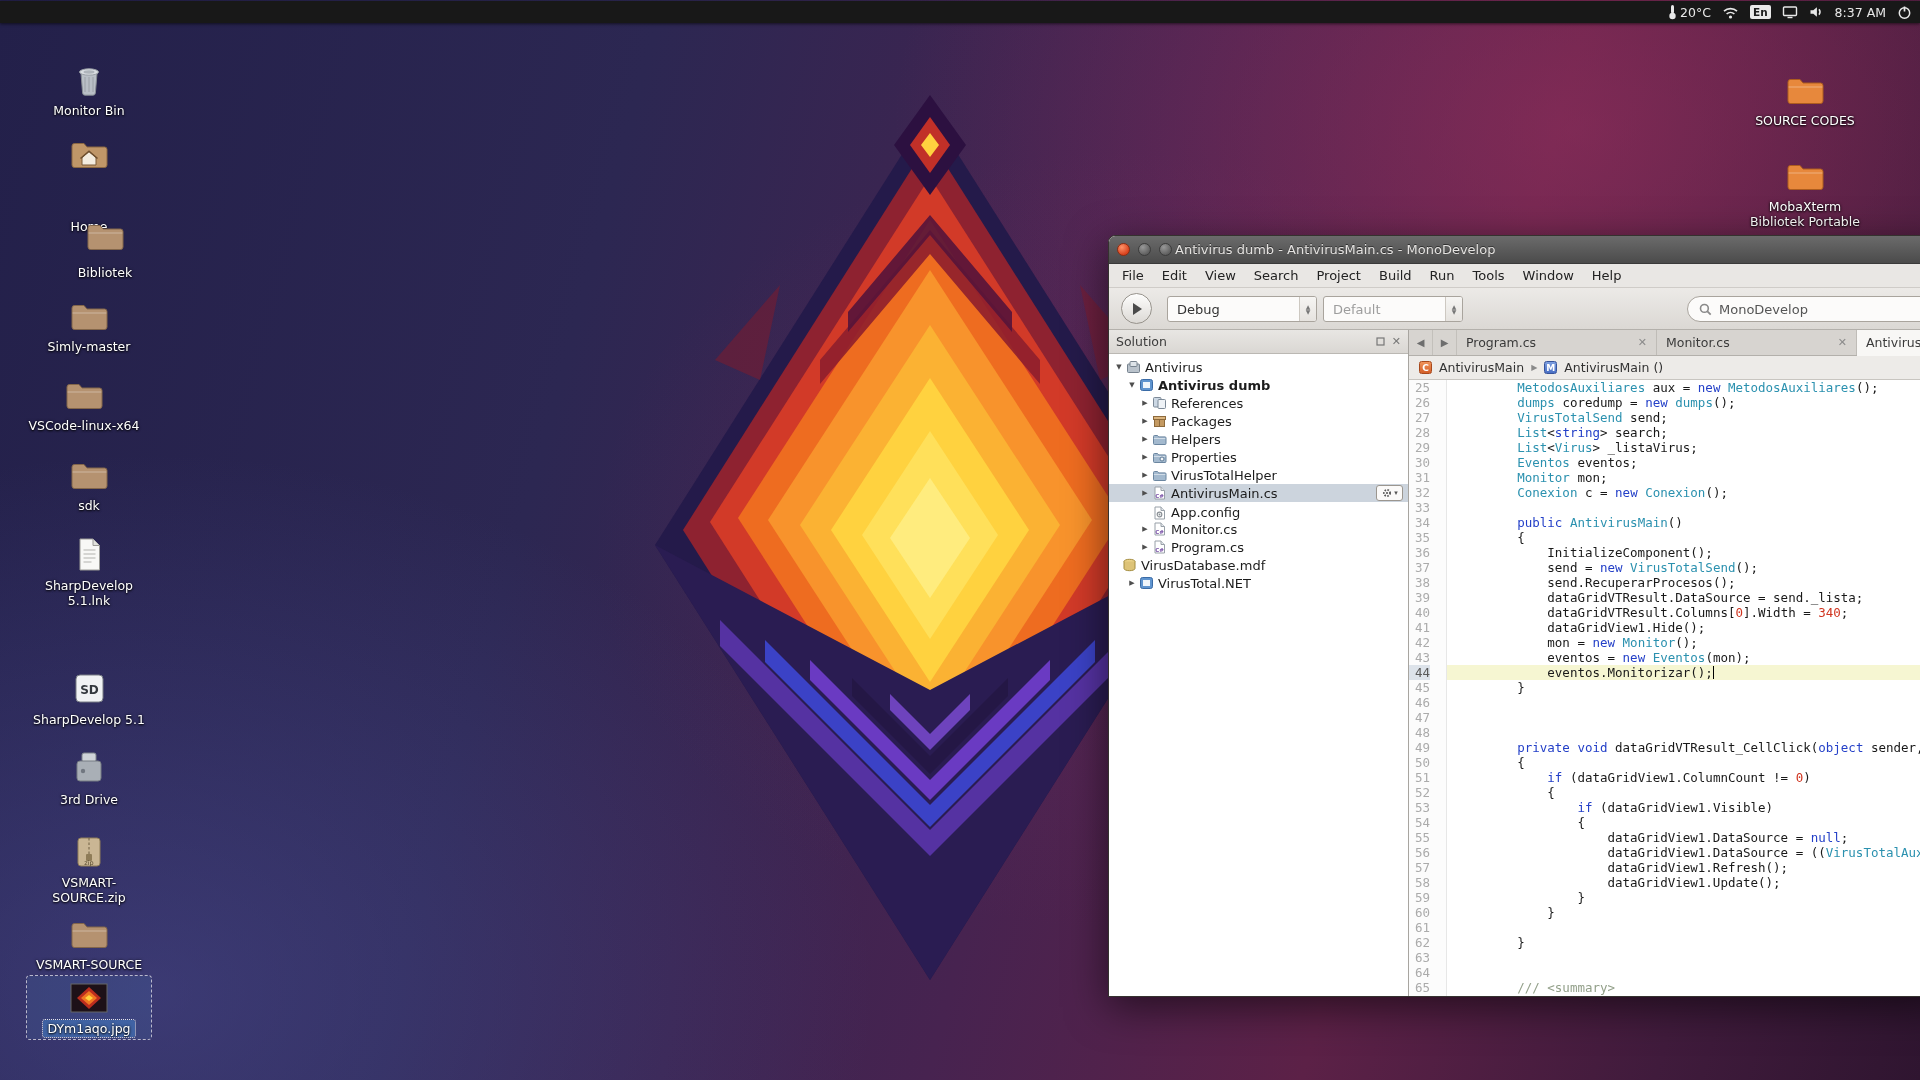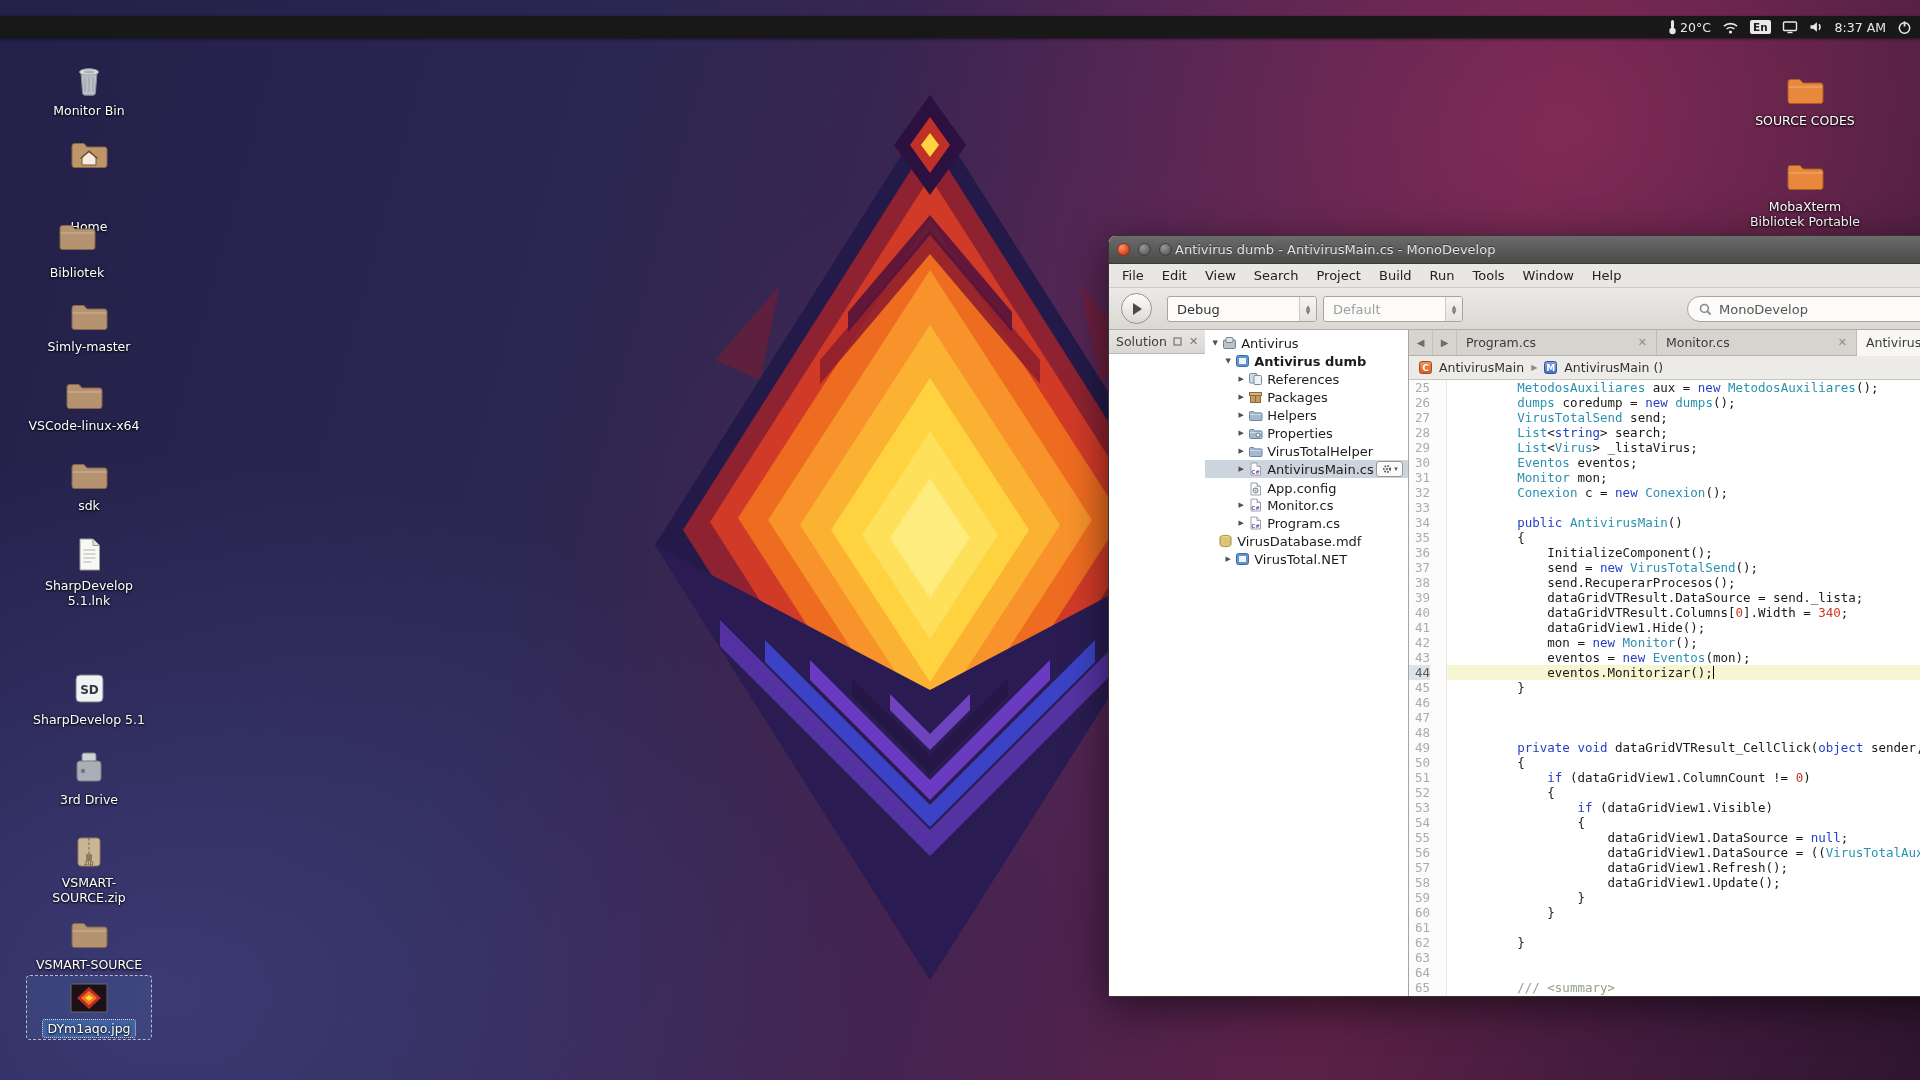--- a/index.html
+++ b/index.html
@@ -8,21 +8,21 @@
 
   .desktop{position:absolute;inset:0;overflow:hidden;
     background:
       radial-gradient(1100px 800px at 82% 12%, rgba(163,52,100,.50), rgba(163,52,100,0) 62%),
       radial-gradient(1200px 900px at 8% 92%, rgba(82,84,160,.45), rgba(82,84,160,0) 60%),
       radial-gradient(800px 600px at 58% 50%, rgba(120,45,95,.30), rgba(120,45,95,0) 65%),
       linear-gradient(105deg,#23204a 0%,#2c2752 30%,#472350 55%,#5c2147 72%,#401b3c 88%,#2f1530 100%);}
   .wallpaper-art{position:absolute;left:480px;top:30px;width:900px;height:960px;pointer-events:none}
 
   
-  .panel{position:absolute;top:16px;left:0;right:0;height:22px;background:#181818;color:#e8e8e8;z-index:60;
+  .panel{position:absolute;top:1px;left:0;right:0;height:22px;background:#181818;color:#e8e8e8;z-index:60;
     display:flex;justify-content:flex-end;align-items:center;font-size:12.5px;box-shadow:0 1px 3px rgba(0,0,0,.6)}
   .panel-right{display:flex;align-items:center;gap:11px;padding-right:8px}
   .p-item{display:flex;align-items:center;gap:3px}
   .kbd-box{background:#e9e9e9;color:#1c1c1c;border-radius:2px;font-size:10.5px;padding:0 3px;font-weight:bold;line-height:14px}
   .pic{display:block}
 
   
   .desk-icon{position:absolute;width:124px;display:flex;flex-direction:column;align-items:center;gap:2px;color:#fff;padding:2px;border-radius:3px}
   .desk-icon .ic{width:42px;height:40px;flex:none}
   .desk-icon .lbl{font-size:12.5px;text-align:center;line-height:1.2;text-shadow:0 1px 2px rgba(0,0,0,.95),0 0 3px rgba(0,0,0,.7);padding:1px 4px;border-radius:2px;max-width:132px;word-wrap:break-word}
@@ -40,21 +40,21 @@
   .tb-title{position:absolute;left:66px;font-size:13px;color:#e4e2e0;text-shadow:0 -1px 0 rgba(0,0,0,.5);white-space:nowrap}
   .menubar{height:24px;background:#e9e7e4;display:flex;align-items:center;padding-left:4px;border-bottom:1px solid #cfccc8}
   .menu-item{font-size:13px;color:#222;padding:0 9px;line-height:24px;white-space:nowrap}
   .toolbar{height:42px;background:linear-gradient(#eceae7,#dbd8d4);border-bottom:1px solid #b3b0ab;position:relative}
   .run-btn{position:absolute;left:12px;top:5px;width:31px;height:31px;border-radius:50%;background:linear-gradient(#fdfdfc,#dcd9d5);border:1px solid #97938c;display:flex;align-items:center;justify-content:center;box-shadow:0 1px 1px rgba(255,255,255,.7) inset}
   .combo{position:absolute;top:8px;height:26px;background:#fcfbfa;border:1px solid #a9a49d;border-radius:3px;display:flex;align-items:center;font-size:13px;padding-left:9px;overflow:hidden}
   .combo .spin{margin-left:auto;border-left:1px solid #cdc8c1;height:100%;width:17px;display:flex;flex-direction:column;align-items:center;justify-content:center;font-size:6px;color:#777;line-height:5px;background:linear-gradient(#f6f5f3,#e6e3df)}
   .searchbox{position:absolute;left:578px;top:8px;width:280px;height:26px;background:#fcfbfa;border:1px solid #a9a49d;border-radius:13px;display:flex;align-items:center;gap:7px;padding:0 11px;font-size:13px;color:#555}
 
   .main{position:absolute;top:94px;left:0;right:0;bottom:0;display:flex}
-  .solution-pad{width:300px;background:#fff;border-right:1px solid #a8a5a0;display:flex;flex:none}
+  .solution-pad{width:300px;background:#fff;border-right:1px solid #a8a5a0;display:flex;flex-direction:column;flex:none}
   .pad-header{height:24px;background:linear-gradient(#e8e6e3,#dad7d3);border-bottom:1px solid #bbb8b3;display:flex;align-items:center;padding:0 7px;font-size:12.5px;color:#3c3c3c;gap:6px}
   .pad-header .ph-sp{margin-left:auto;display:flex;align-items:center;gap:7px;color:#777;font-size:11px}
   .tree{flex:1;padding-top:4px;font-size:13px;color:#1c1c1c;overflow:hidden}
   .tree-row{height:18px;display:flex;align-items:center;position:relative;white-space:nowrap}
   .tree-row.selected{background:#ccd4dd}
   .exp{width:12px;font-size:7px;color:#4e4e4e;text-align:center;flex:none}
   .ticon{width:15px;height:14px;flex:none;margin:0 4px 0 1px}
   .tlabel.b{font-weight:bold}
   .row-gear{position:absolute;right:5px;top:1px;height:16px;width:27px;background:#fbfaf9;border:1px solid #9b968f;border-radius:3px;display:flex;align-items:center;justify-content:center;gap:1px}
   .row-gear .ga{font-size:7px;color:#555}
@@ -156,21 +156,21 @@
         <span class="lbl">Monitor Bin</span>
       </div>
       <div class="desk-icon" style="left: 27px; top: 132px; gap: 44px;">
         <span class="ic"><svg viewBox="0 0 42 40">
             <path d="M4 12q0-2.5 2.5-2.5H16l3 3.5h17.5Q39 13 39 15.5V31q0 2.5-2.5 2.5h-30Q4 33.5 4 31z" fill="#bf9668" stroke="#8a6742"></path>
             <path d="M14 23.5l7-6 7 6V31H14z" fill="#f3ecdf" stroke="#7a5a38"></path>
             <path d="M12.5 24.5l8.5-7.3 8.5 7.3" fill="none" stroke="#6e4f2e" stroke-width="1.6"></path>
           </svg></span>
         <span class="lbl">Home</span>
       </div>
-      <div class="desk-icon" style="left: 15px; top: 214px; gap: 8px;">
+      <div class="desk-icon" style="left: 43px; top: 214px; gap: 8px;">
         <span class="ic"><svg viewBox="0 0 42 40">
             <path d="M4 12q0-2.5 2.5-2.5H16l3 3.5h17.5Q39 13 39 15.5V31q0 2.5-2.5 2.5h-30Q4 33.5 4 31z" fill="#b59270" stroke="#83664a"></path>
             <path d="M4.5 17h34" stroke="rgba(255,255,255,.35)" fill="none"></path>
           </svg></span>
         <span class="lbl">Bibliotek</span>
       </div>
       <div class="desk-icon" style="left: 27px; top: 294px;">
         <span class="ic"><svg viewBox="0 0 42 40">
             <path d="M4 12q0-2.5 2.5-2.5H16l3 3.5h17.5Q39 13 39 15.5V31q0 2.5-2.5 2.5h-30Q4 33.5 4 31z" fill="#b59270" stroke="#83664a"></path>
             <path d="M4.5 17h34" stroke="rgba(255,255,255,.35)" fill="none"></path>

